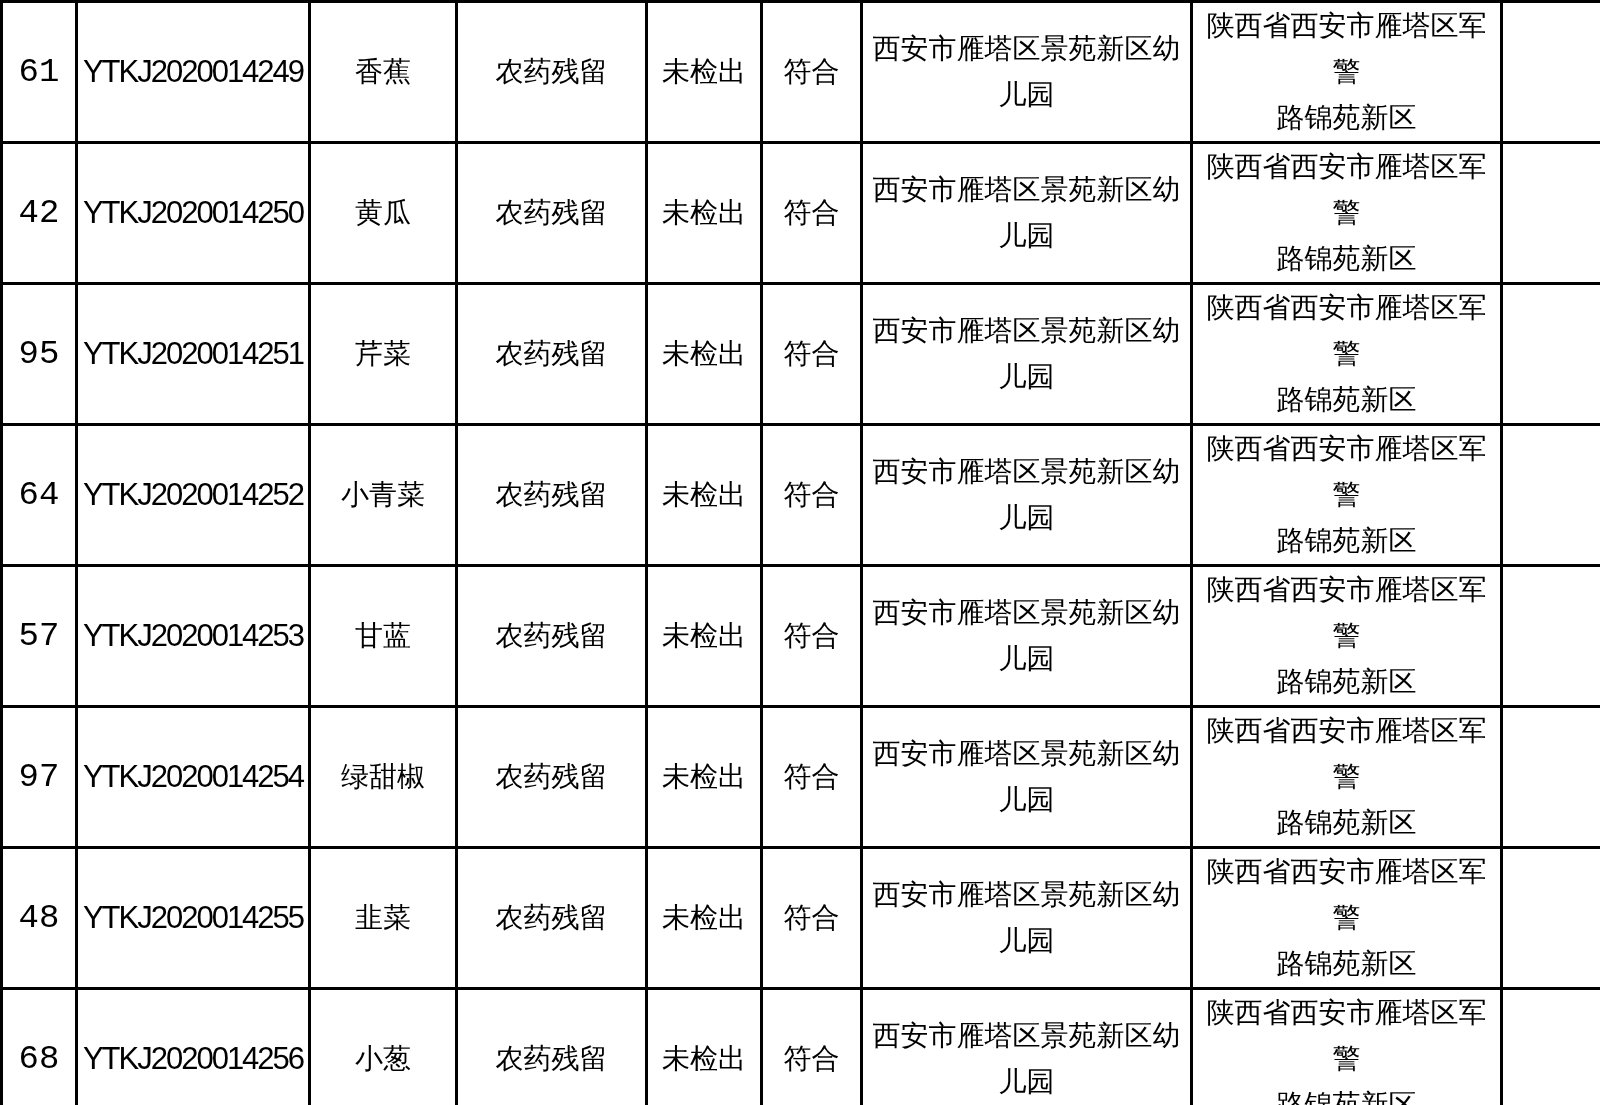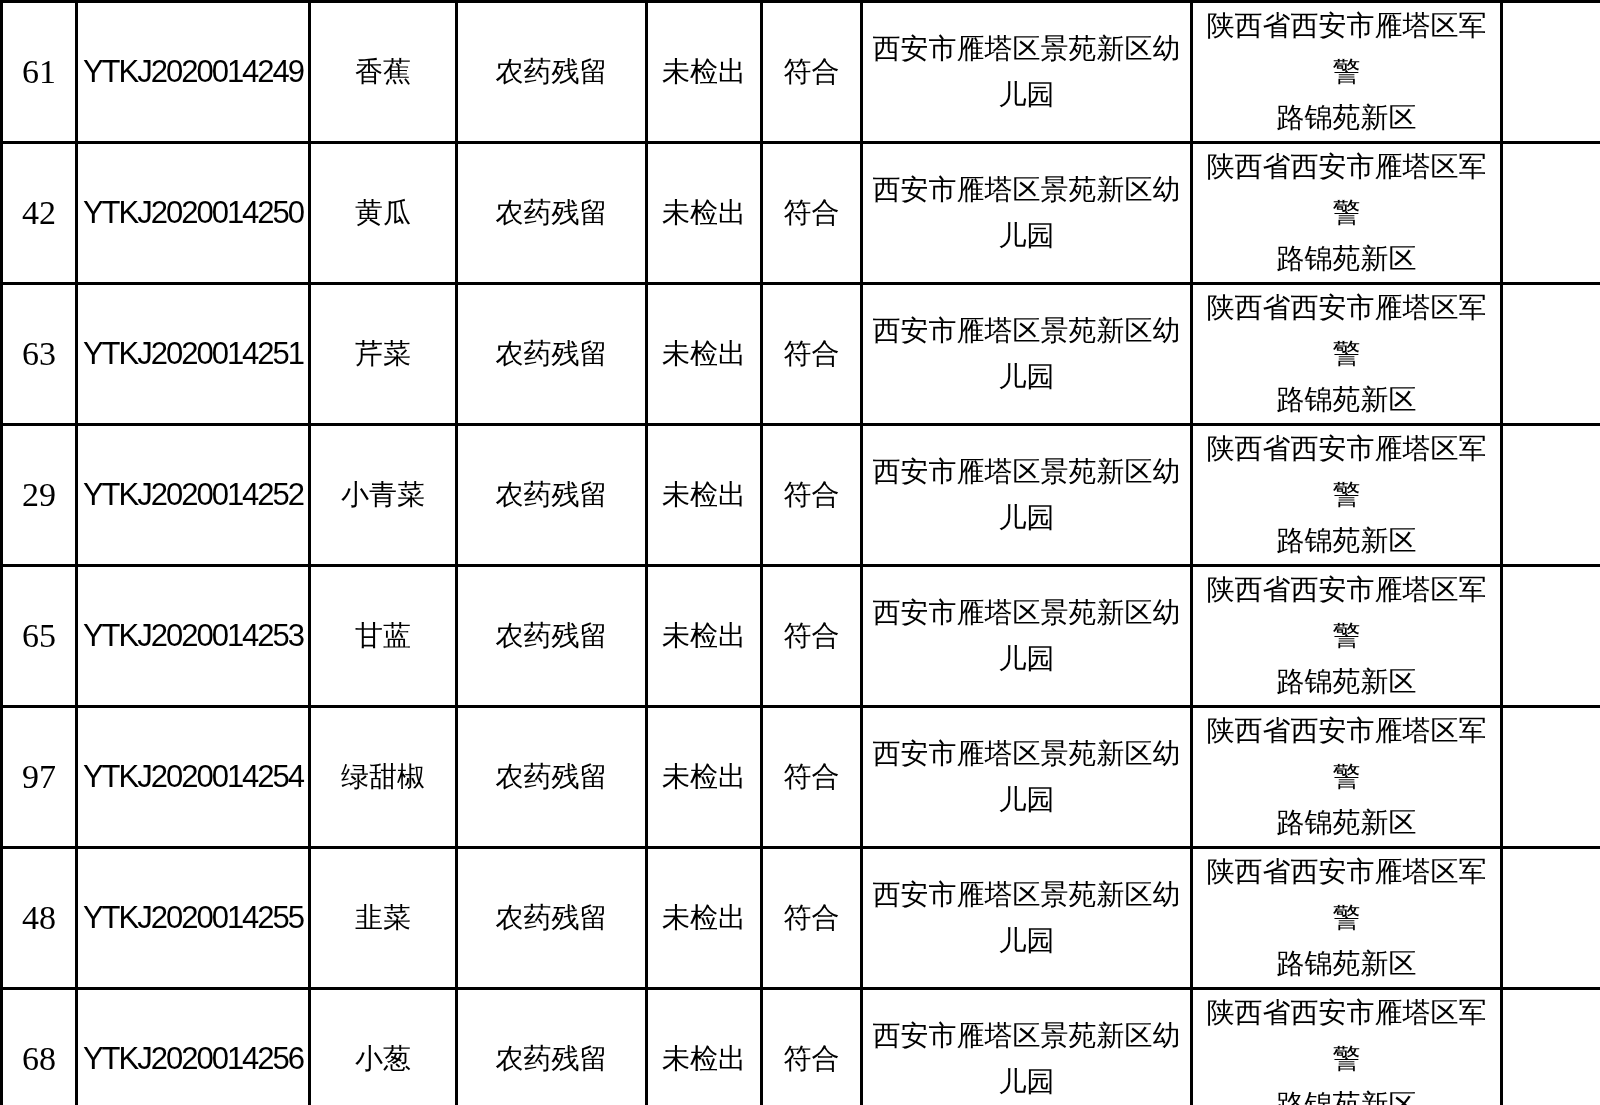--- a/index.html
+++ b/index.html
@@ -24,21 +24,21 @@
     color: #000000;
     height: 110px;
     padding: 0;
     overflow: hidden;
     white-space: pre-line;
   }
   
   table.inspection td.c-remark { border-right: none; }
 
   .c-no {
-    font-family: Liberation Serif, serif;
+    font-family: Liberation Mono, monospace;
     font-size: 34px;
     font-weight: 400;
   }
   .c-id {
     font-family: "Liberation Sans", "DejaVu Sans", sans-serif;
     font-size: 31px;
     font-weight: 400;
     letter-spacing: -2px;
     margin-left: 11px;
   }
@@ -87,47 +87,47 @@
       <td class="c-test">农药残留</td>
       <td class="c-result">未检出</td>
       <td class="c-concl">符合</td>
       <td class="c-unit">西安市雁塔区景苑新区幼
 儿园</td>
       <td class="c-addr">陕西省西安市雁塔区军警
 路锦苑新区</td>
       <td class="c-remark"></td>
     </tr>
     <tr>
-      <td class="c-no">63</td>
+      <td class="c-no">95</td>
       <td class="c-id">YTKJ2020014251</td>
       <td class="c-name">芹菜</td>
       <td class="c-test">农药残留</td>
       <td class="c-result">未检出</td>
       <td class="c-concl">符合</td>
       <td class="c-unit">西安市雁塔区景苑新区幼
 儿园</td>
       <td class="c-addr">陕西省西安市雁塔区军警
 路锦苑新区</td>
       <td class="c-remark"></td>
     </tr>
     <tr>
-      <td class="c-no">29</td>
+      <td class="c-no">64</td>
       <td class="c-id">YTKJ2020014252</td>
       <td class="c-name">小青菜</td>
       <td class="c-test">农药残留</td>
       <td class="c-result">未检出</td>
       <td class="c-concl">符合</td>
       <td class="c-unit">西安市雁塔区景苑新区幼
 儿园</td>
       <td class="c-addr">陕西省西安市雁塔区军警
 路锦苑新区</td>
       <td class="c-remark"></td>
     </tr>
     <tr>
-      <td class="c-no">65</td>
+      <td class="c-no">57</td>
       <td class="c-id">YTKJ2020014253</td>
       <td class="c-name">甘蓝</td>
       <td class="c-test">农药残留</td>
       <td class="c-result">未检出</td>
       <td class="c-concl">符合</td>
       <td class="c-unit">西安市雁塔区景苑新区幼
 儿园</td>
       <td class="c-addr">陕西省西安市雁塔区军警
 路锦苑新区</td>
       <td class="c-remark"></td>

